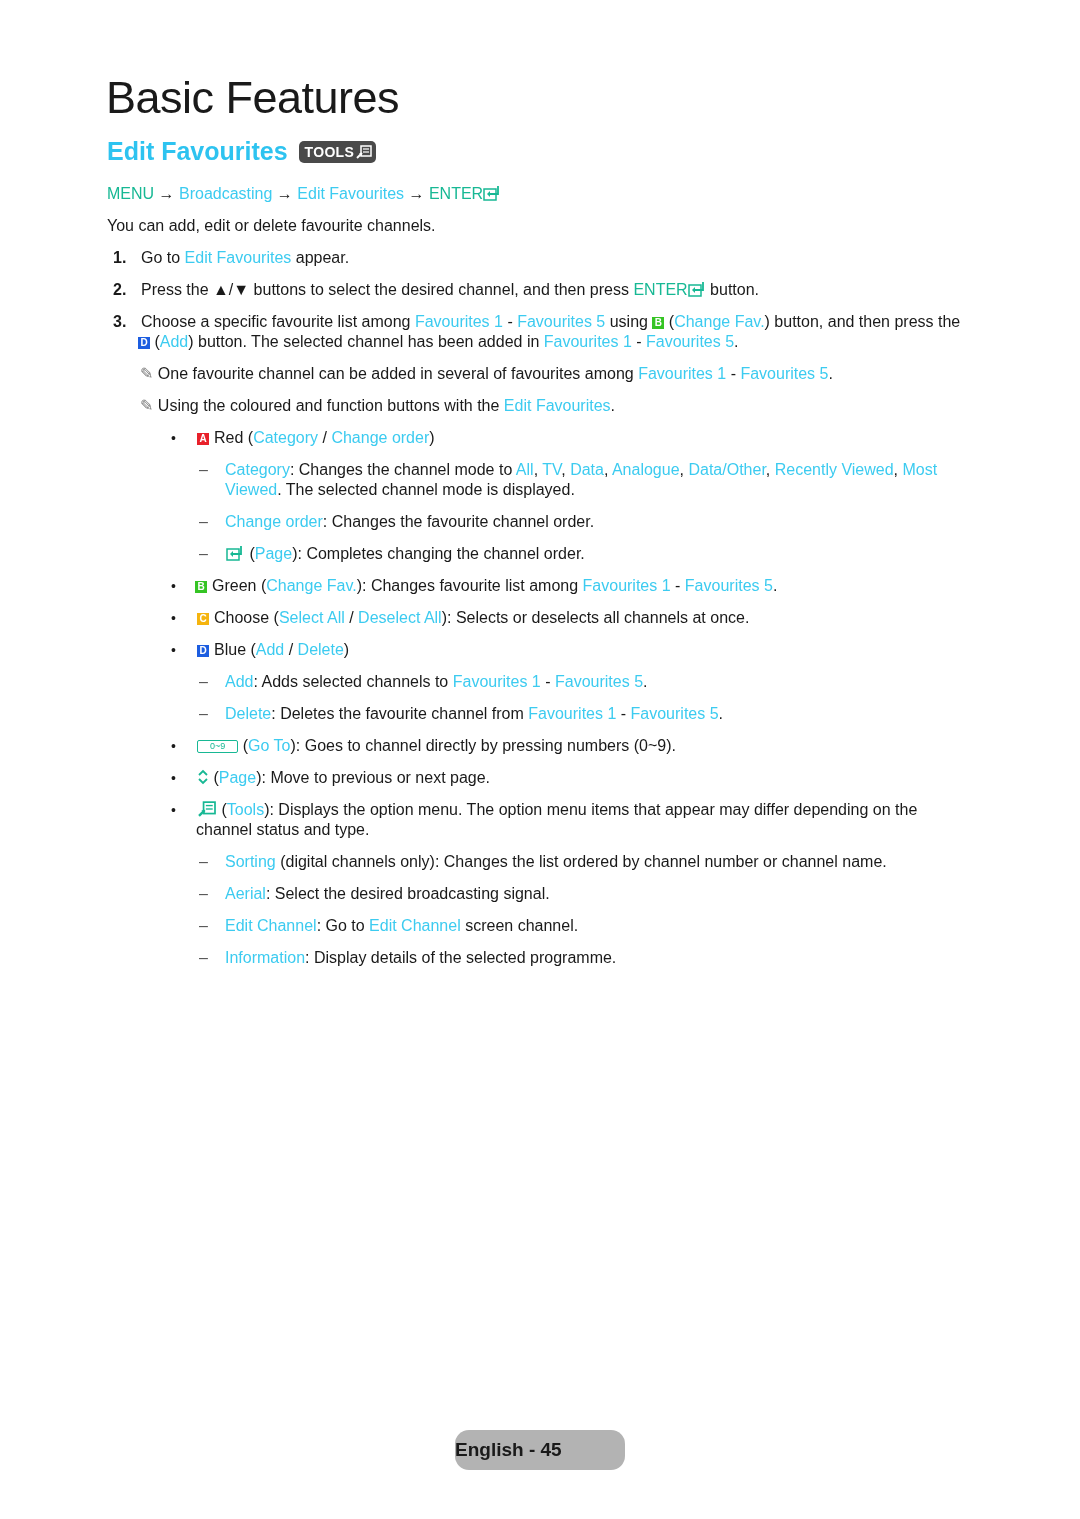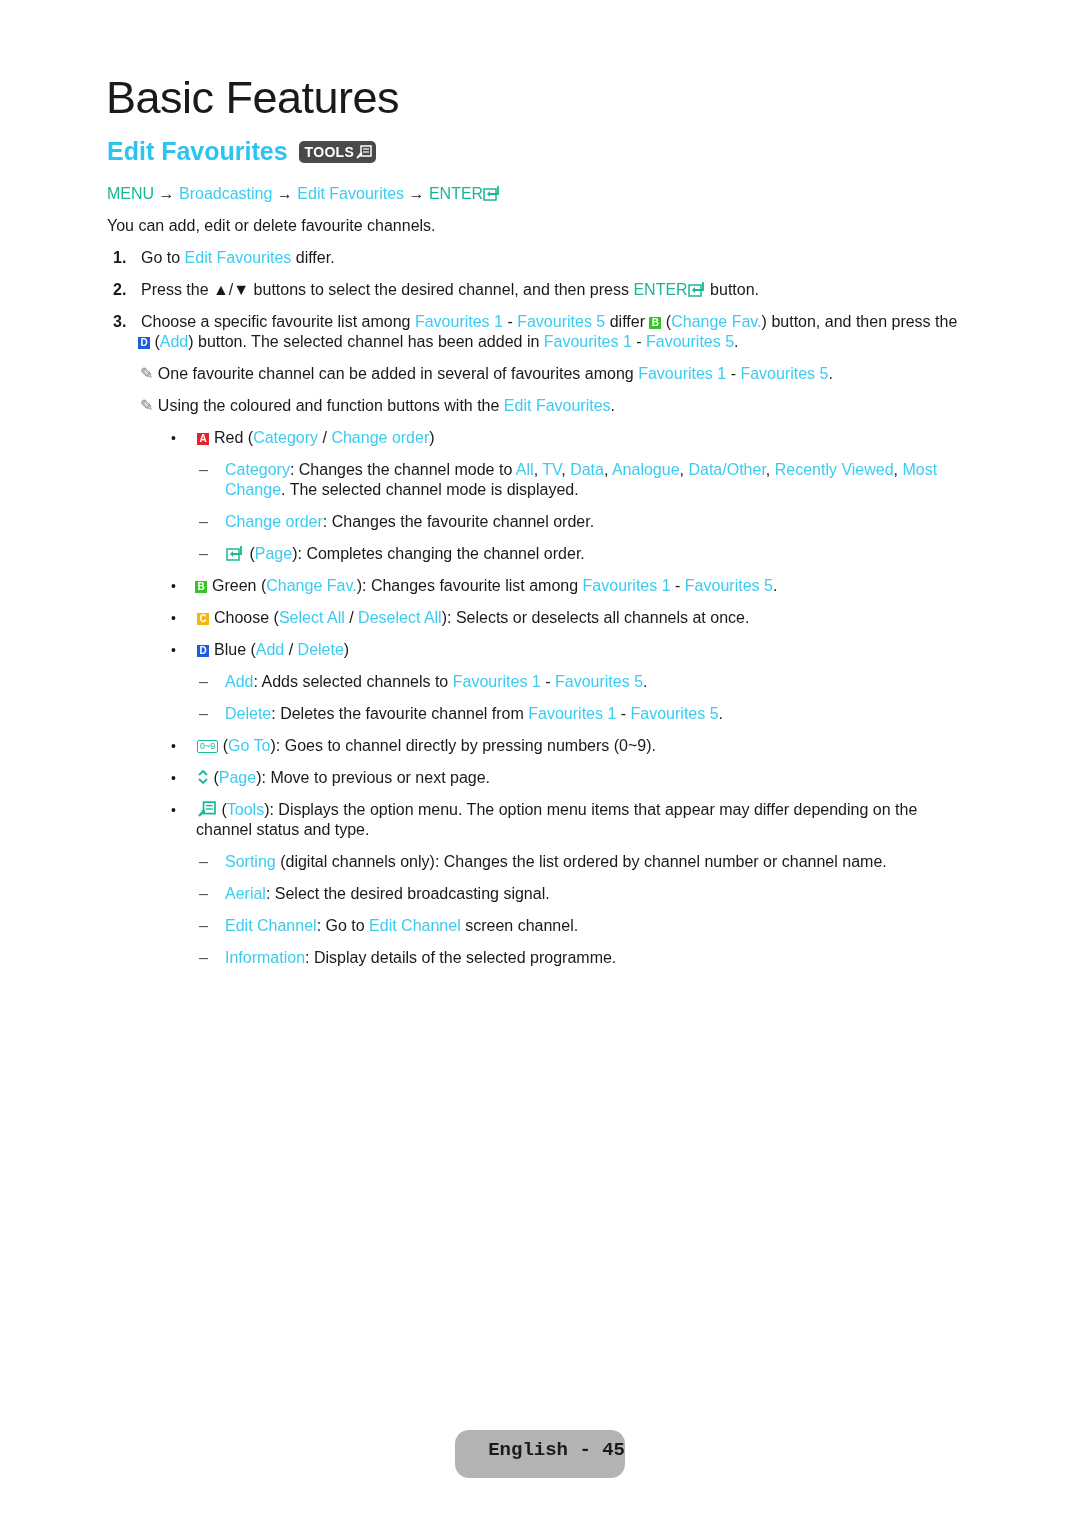--- a/index.html
+++ b/index.html
@@ -36,23 +36,23 @@
   .cbtn {
     display: inline-block; width: 12px; height: 12px; font-size: 10px; font-weight: bold;
     color: #fff; text-align: center; line-height: 12px; vertical-align: 1px; margin-right: 5px;
   }
   .cbtn.a { background: #e8202a; }
   .cbtn.b { background: #35c424; }
   .cbtn.c { background: #f5b40e; }
   .cbtn.d { background: #1c5de0; }
   .icon-inline { display: inline-block; vertical-align: -2px; }
   .footer-pill {
-    position: absolute; left: 455px; top: 1430px; width: 170px; height: 48px;
-    background: #b3b3b3; border-radius: 14px; text-align: right; line-height: 40px;
-    font-size: 19px; font-weight: bold; color: #1a1a1a; font-family: Liberation Mono, monospace;
+    position: absolute; left: 455px; top: 1430px; width: 170px; height: 40px;
+    background: #b3b3b3; border-radius: 14px; text-align: left; line-height: 40px;
+    font-size: 19px; font-weight: bold; color: #1a1a1a;
   }
 </style>
 </head>
 <body>
 
 <div class="page-title">Basic Features</div>
 
 <div class="section-heading">
   <span class="section-title">Edit Favourites</span>
   <span class="tools-badge">
@@ -80,35 +80,35 @@
         <rect x="1" y="3" width="12" height="11" fill="none" stroke="#17b894" stroke-width="1.5"></rect>
         <path d="M15 0 L15 8 L7 8" fill="none" stroke="#17b894" stroke-width="1.8"></path>
         <path d="M7 5 L4 8 L7 11 Z" fill="#17b894"></path>
       </svg>
   </div>
 
   <div class="line" style="top:216px;left:0">You can add, edit or delete favourite channels.</div>
 
   <span class="num" style="top:248px;left:6px;line-height:20px">1.</span>
   <div class="line" style="top:248px;left:34px">
-    <span>Go to </span><span class="lk">Edit Favourites</span><span> differ.</span>
+    <span>Go to </span><span class="lk">Edit Favourites</span><span> appear.</span>
   </div>
 
   <span class="num" style="top:280px;left:6px;line-height:20px">2.</span>
   <div class="line" style="top:280px;left:34px">
     <span>Press the ▲/▼ buttons to select the desired channel, and then press </span><span class="tl">ENTER</span><svg class="icon-inline" width="18" height="15" viewBox="0 0 18 15">
         <rect x="1" y="3" width="12" height="11" fill="none" stroke="#17b894" stroke-width="1.5"></rect>
         <path d="M15 0 L15 8 L7 8" fill="none" stroke="#17b894" stroke-width="1.8"></path>
         <path d="M7 5 L4 8 L7 11 Z" fill="#17b894"></path>
       </svg><span> button.</span>
   </div>
 
   <span class="num" style="top:312px;left:6px;line-height:20px">3.</span>
   <div class="line" style="top:312px;left:34px">
-    <span>Choose a specific favourite list among </span><span class="lk">Favourites 1</span><span> - </span><span class="lk">Favourites 5</span><span> differ </span><span class="cbtn b" style="margin-right:0">B</span><span> (</span><span class="lk">Change Fav.</span><span>) button, and then press the</span>
+    <span>Choose a specific favourite list among </span><span class="lk">Favourites 1</span><span> - </span><span class="lk">Favourites 5</span><span> using </span><span class="cbtn b" style="margin-right:0">B</span><span> (</span><span class="lk">Change Fav.</span><span>) button, and then press the</span>
   </div>
   <div class="line" style="top:332px;left:31px">
     <span class="cbtn d" style="margin-right:0">D</span><span> (</span><span class="lk">Add</span><span>) button. The selected channel has been added in </span><span class="lk">Favourites 1</span><span> - </span><span class="lk">Favourites 5</span><span>.</span>
   </div>
 
   <div class="line" style="top:364px;left:33px">
     <span style="color:#777">✎</span><span> One favourite channel can be added in several of favourites among </span><span class="lk">Favourites 1</span><span> - </span><span class="lk">Favourites 5</span><span>.</span>
   </div>
   <div class="line" style="top:396px;left:33px">
     <span style="color:#777">✎</span><span> Using the coloured and function buttons with the </span><span class="lk">Edit Favourites</span><span>.</span>
@@ -117,21 +117,21 @@
   <span class="bullet" style="top:428px;left:64px;line-height:20px">•</span>
   <div class="line" style="top:428px;left:90px">
     <span class="cbtn a">A</span><span>Red (</span><span class="lk">Category</span><span> / </span><span class="lk">Change order</span><span>)</span>
   </div>
 
   <span class="dash" style="top:460px;left:92px;line-height:20px">–</span>
   <div class="line" style="top:460px;left:118px">
     <span class="lk">Category</span><span>: Changes the channel mode to </span><span class="lk">All</span>, <span class="lk">TV</span>, <span class="lk">Data</span>, <span class="lk">Analogue</span>, <span class="lk">Data/Other</span>, <span class="lk">Recently Viewed</span>, <span class="lk">Most</span>
   </div>
   <div class="line" style="top:480px;left:118px">
-    <span class="lk">Change</span><span>. The selected channel mode is displayed.</span>
+    <span class="lk">Viewed</span><span>. The selected channel mode is displayed.</span>
   </div>
 
   <span class="dash" style="top:512px;left:92px;line-height:20px">–</span>
   <div class="line" style="top:512px;left:118px">
     <span class="lk">Change order</span><span>: Changes the favourite channel order.</span>
   </div>
 
   <span class="dash" style="top:544px;left:92px;line-height:20px">–</span>
   <div class="line" style="top:544px;left:118px">
     <svg class="icon-inline" width="20" height="15" viewBox="0 0 18 15">
@@ -161,21 +161,21 @@
     <span class="lk">Add</span><span>: Adds selected channels to </span><span class="lk">Favourites 1</span><span> - </span><span class="lk">Favourites 5</span><span>.</span>
   </div>
 
   <span class="dash" style="top:704px;left:92px;line-height:20px">–</span>
   <div class="line" style="top:704px;left:118px">
     <span class="lk">Delete</span><span>: Deletes the favourite channel from </span><span class="lk">Favourites 1</span><span> - </span><span class="lk">Favourites 5</span><span>.</span>
   </div>
 
   <span class="bullet" style="top:736px;left:64px;line-height:20px">•</span>
   <div class="line" style="top:736px;left:90px">
-    <span style="display:inline-block;border:1px solid #17b894;color:#17b894;font-size:9px;line-height:11px;padding:0 2px;border-radius:2px;vertical-align:2px">0~9</span><span> (</span><span class="lk">Go To</span><span>): Goes to channel directly by pressing numbers (0~9).</span>
+    <span style="display:inline-block;border:1px solid #17b894;color:#17b894;font-size:9px;line-height:11px;padding:0 12px;border-radius:2px;vertical-align:2px">0~9</span><span> (</span><span class="lk">Go To</span><span>): Goes to channel directly by pressing numbers (0~9).</span>
   </div>
 
   <span class="bullet" style="top:768px;left:64px;line-height:20px">•</span>
   <div class="line" style="top:768px;left:90px">
     <svg class="icon-inline" width="12" height="16" viewBox="0 0 12 16">
         <path d="M2 6 L6 2 L10 6" fill="none" stroke="#17b894" stroke-width="1.8"></path>
         <path d="M2 10 L6 14 L10 10" fill="none" stroke="#17b894" stroke-width="1.8"></path>
       </svg><span> (</span><span class="lk">Page</span><span>): Move to previous or next page.</span>
   </div>
 

